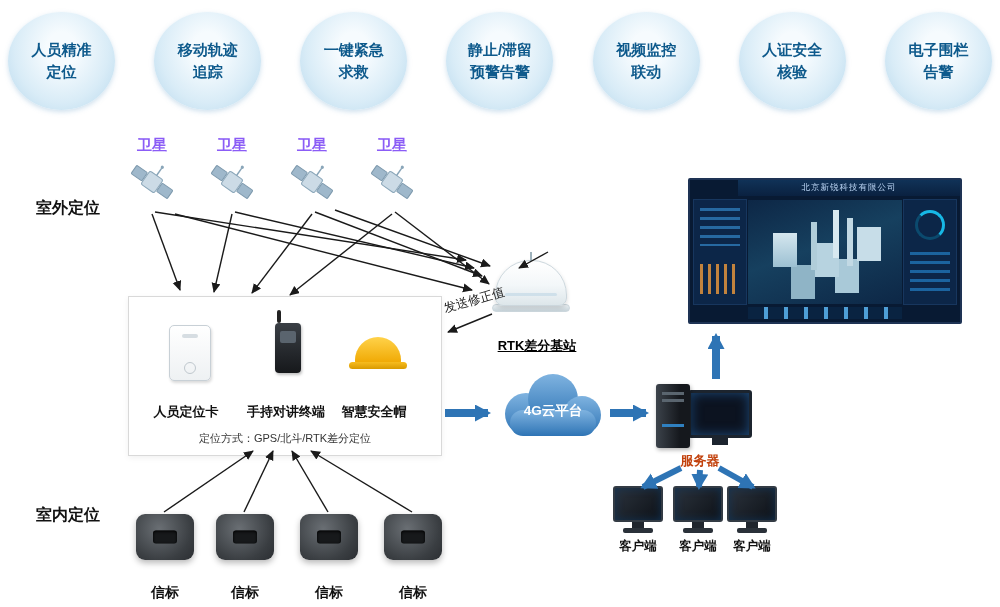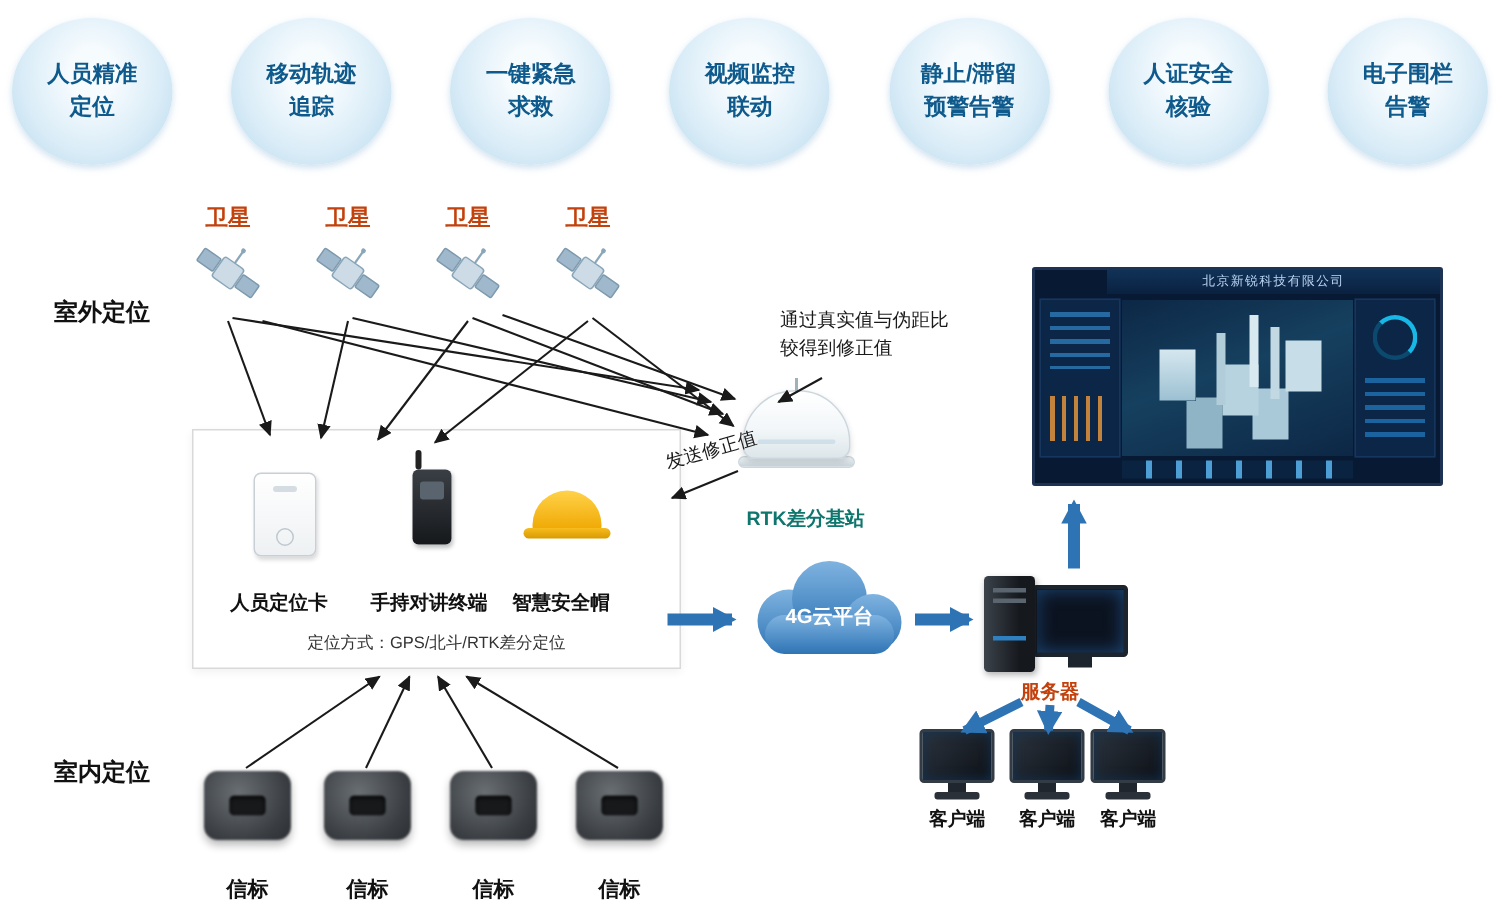--- a/index.html
+++ b/index.html
@@ -15,45 +15,45 @@
           display:flex;flex-direction:column;align-items:center;justify-content:center;
           font-size:15px;font-weight:bold;color:#0e5a8c;line-height:1.45;text-align:center;}
 
   
   .sec-label{position:absolute;font-size:16px;font-weight:bold;color:#111;z-index:4;}
   .sec-outdoor{left:36px;top:198px;}
   .sec-indoor{left:36px;top:505px;}
 
   
   .sat{position:absolute;width:62px;top:136px;display:flex;flex-direction:column;align-items:center;z-index:2;}
-  .sat-label{font-size:15px;font-weight:bold;color:#c2410c;margin-bottom:4px;}
+  .sat-label{font-size:15px;font-weight:bold;color:#8b5cf6;margin-bottom:4px;}
   .sat1{left:121px;}.sat2{left:201px;}.sat3{left:281px;}.sat4{left:361px;}
 
   
   .rtk{position:absolute;left:492px;top:260px;width:78px;z-index:2;}
   .rtk .dome{width:70px;height:44px;margin:0 auto;position:relative;
              background:linear-gradient(180deg,#ffffff 0%,#f3f7f9 55%,#dde6ea 100%);
              border:1px solid #ccd7dd;border-radius:35px 35px 8px 8px;
              box-shadow:0 2px 4px rgba(0,0,0,.15);}
   .rtk .dome::before{content:"";position:absolute;left:50%;top:-9px;transform:translateX(-50%);
              width:2px;height:9px;background:#9fb2bc;}
   .rtk .dome::after{content:"";position:absolute;left:9px;right:9px;bottom:9px;height:3px;
              background:#cfe0ea;border-radius:2px;}
   .rtk .base{width:78px;height:8px;margin-top:-2px;background:linear-gradient(#eaf0f3,#c7d3d9);
              border-radius:4px;border:1px solid #ccd7dd;box-sizing:border-box;}
   .rtk-label{position:absolute;left:482px;top:337px;width:110px;text-align:center;
-             font-size:13px;font-weight:600;color:#0f766e;z-index:4;}
+             font-size:13px;font-weight:600;color:#000000;z-index:4;text-decoration:underline;}
   .rtk-note{position:absolute;left:520px;top:204px;width:124px;font-size:12.5px;
             line-height:1.55;color:#1a1a1a;z-index:4;}
   .send-label{position:absolute;left:443px;top:292px;font-size:12.5px;color:#1a1a1a;
               transform:rotate(-16deg);z-index:4;}
 
   
-  .device-box{position:absolute;left:128px;top:286px;width:312px;height:158px;background:#fff;
-              border:1px solid #d9d9d9;box-shadow:0 2px 6px rgba(0,0,0,.06);z-index:1;padding-left:12px;}
+  .device-box{position:absolute;left:128px;top:296px;width:312px;height:158px;background:#fff;
+              border:1px solid #d9d9d9;box-shadow:0 2px 6px rgba(0,0,0,.06);z-index:1;}
   .dev-card{position:absolute;left:40px;top:28px;width:40px;height:54px;
             background:linear-gradient(#ffffff,#eef1f3);border:1px solid #c8d0d6;border-radius:5px;
             box-shadow:1px 2px 3px rgba(0,0,0,.15);}
   .dev-card::before{content:"";position:absolute;left:50%;top:8px;transform:translateX(-50%);
             width:16px;height:4px;background:#d6dde2;border-radius:2px;}
   .dev-card::after{content:"";position:absolute;left:50%;bottom:6px;transform:translateX(-50%);
             width:10px;height:10px;border:1px solid #c0c8ce;border-radius:50%;}
   .dev-radio{position:absolute;left:146px;top:26px;width:26px;height:50px;border-radius:4px;
              background:linear-gradient(#3a3f45,#16181b);box-shadow:1px 2px 3px rgba(0,0,0,.25);}
   .dev-radio::before{content:"";position:absolute;left:2px;top:-13px;width:4px;height:13px;
@@ -154,26 +154,26 @@
     </div>
     <div class="bubble">
       <span>移动轨迹</span>
       <span>追踪</span>
     </div>
     <div class="bubble">
       <span>一键紧急</span>
       <span>求救</span>
     </div>
     <div class="bubble">
+      <span>静止/滞留</span>
+      <span>预警告警</span>
+    </div>
+    <div class="bubble">
       <span>视频监控</span>
       <span>联动</span>
-    </div>
-    <div class="bubble">
-      <span>静止/滞留</span>
-      <span>预警告警</span>
     </div>
     <div class="bubble">
       <span>人证安全</span>
       <span>核验</span>
     </div>
     <div class="bubble">
       <span>电子围栏</span>
       <span>告警</span>
     </div>
   </div>
@@ -228,21 +228,20 @@
         <circle cx="25" cy="5" r="1.6" fill="#8aa6b9"></circle>
       </g>
     </svg>
   </div>
 
   <div class="rtk">
     <div class="dome"></div>
     <div class="base"></div>
   </div>
   <div class="rtk-label">RTK差分基站</div>
-  <div class="rtk-note">通过真实值与伪距比较得到修正值</div>
   <div class="send-label">发送修正值</div>
 
   <div class="device-box">
     <div class="dev-card"></div>
     <div class="dev-radio"></div>
     <div class="dev-helmet"></div>
     <div class="dev-label l1">人员定位卡</div>
     <div class="dev-label l2">手持对讲终端</div>
     <div class="dev-label l3">智慧安全帽</div>
     <div class="dev-method">定位方式：GPS/北斗/RTK差分定位</div>

